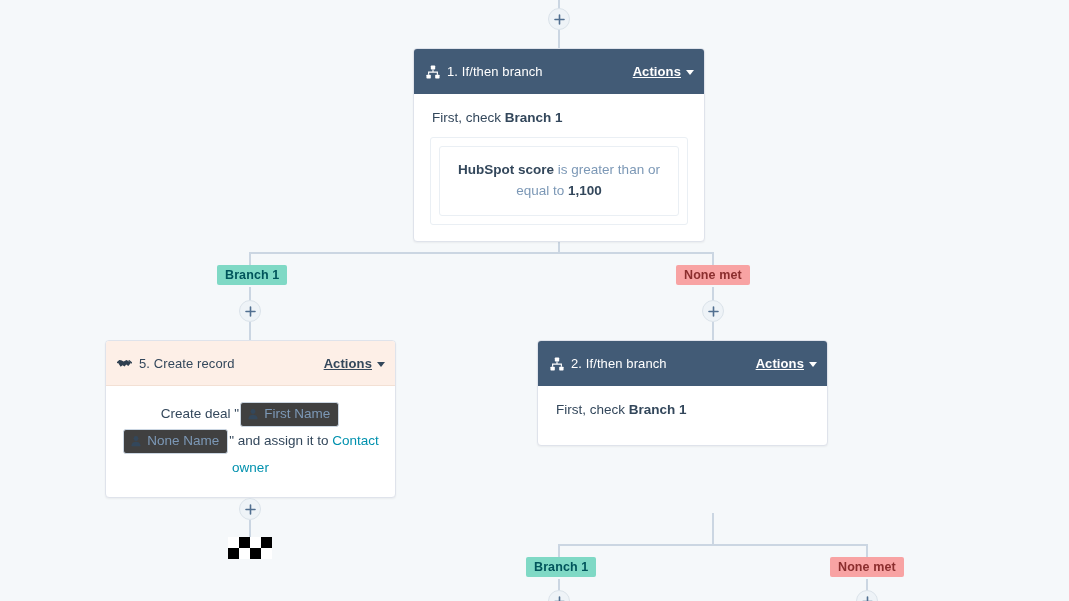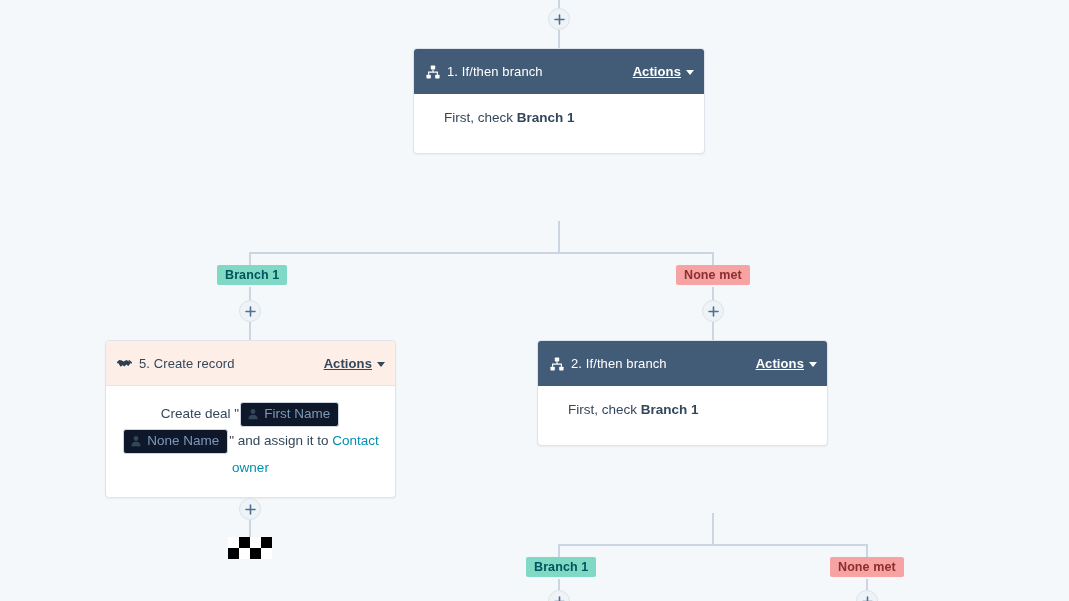--- a/index.html
+++ b/index.html
@@ -113,21 +113,21 @@
     position: relative;
     top: 1px;
   }
 
   .card-body {
     padding: 14px 16px 16px 16px;
   }
   .check-line {
     font-size: 13.5px;
     color: #33475b;
-    margin: 2px 0 12px 14px;
+    margin: 2px 0 12px 2px;
   }
   .check-line b { font-weight: 700; }
 
   .cond-outer {
     border: 1px solid #eaeff4;
     border-radius: 3px;
     padding: 8px;
   }
   .cond-inner {
     border: 1px solid #eaeff4;
@@ -150,21 +150,21 @@
     font-size: 13.5px;
     line-height: 2.0;
     color: #33475b;
   }
   .token {
     display: inline-flex;
     align-items: center;
     gap: 5px;
     border: 1px solid #cbd6e2;
     border-radius: 3px;
-    background: #0f172a;
+    background: #404040;
     padding: 2px 8px 2px 6px;
     margin: 0 1px;
     vertical-align: middle;
     line-height: 1.35;
     color: #7c98b6;
     font-size: 13.5px;
     white-space: nowrap;
   }
   .token svg { display:block; }
   .link {
@@ -286,20 +286,25 @@
       <span class="hdr-title">1. If/then branch</span>
       <span class="hdr-spacer"></span>
       <span class="actions">
         <span class="label">Actions</span>
         <span class="caret"></span>
       </span>
     </div>
     <div class="card-body">
       <div class="check-line">
         <span>First, check </span><b>Branch 1</b>
+      </div>
+      <div class="cond-outer">
+        <div class="cond-inner">
+          <span class="strong">HubSpot score</span><span> is greater than or equal to </span><span class="strong">1,100</span>
+        </div>
       </div>
     </div>
   </div>
 
   <div class="badge green" style="left:217px; top:265px;">Branch 1</div>
   <div class="badge red" style="left:676px; top:265px;">None met</div>
 
   <div class="card" style="left:105px; top:340px; width:291px;">
     <div class="card-header peach">
       <span class="hdr-icon">

